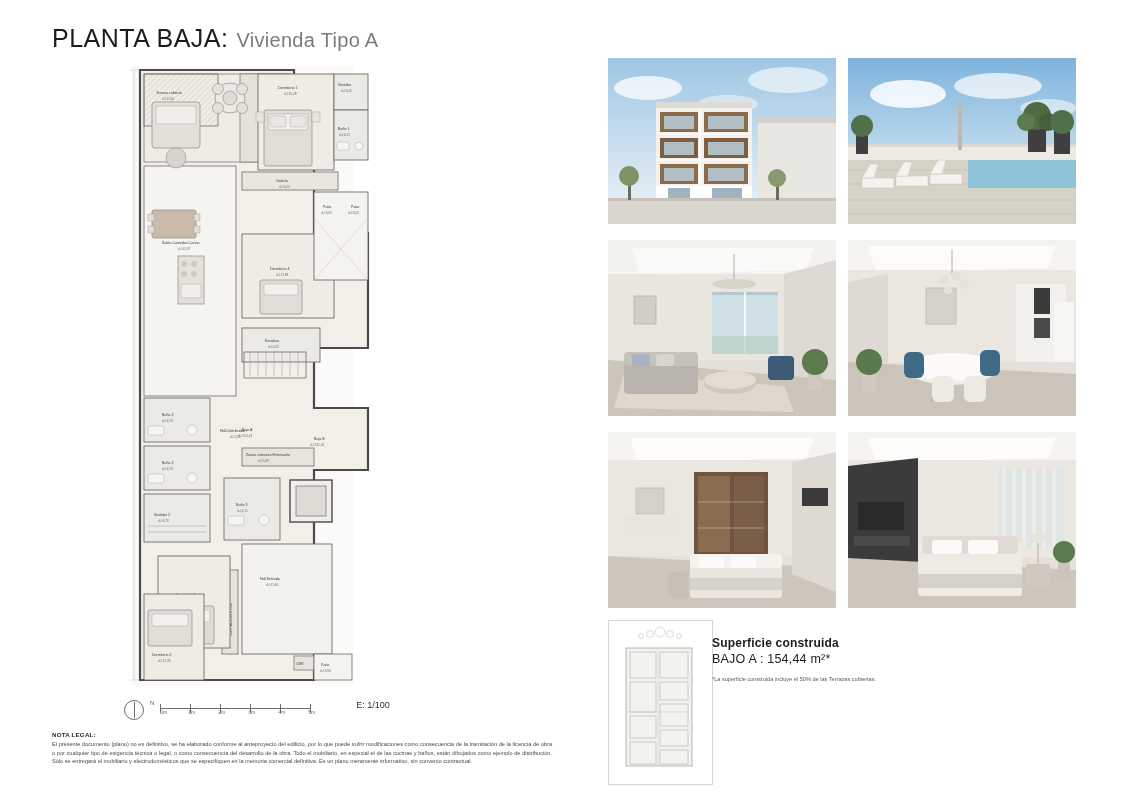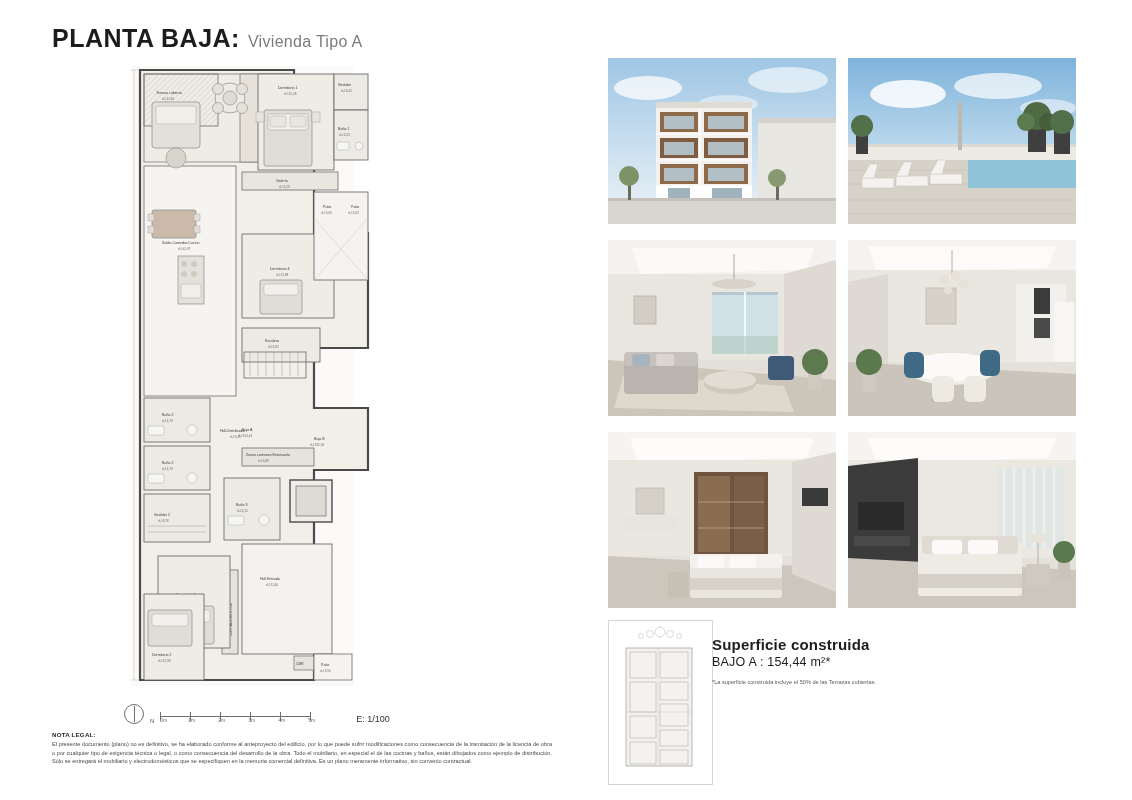--- a/index.html
+++ b/index.html
@@ -22,26 +22,26 @@
   #header {
     position: absolute;
     left: 52px;
     top: 24px;
     display: flex;
     align-items: baseline;
     gap: 8px;
   }
   #title-main {
     font-size: 25px;
-    font-weight: bold;
+    font-weight: normal;
     letter-spacing: 0.5px;
     color: #1c1c1c;
   }
   #title-sub {
-    font-size: 16px;
+    font-size: 20px;
     font-weight: normal;
     color: #7b7b7b;
     letter-spacing: 0.3px;
   }
 
   
   #plan-wrap {
     position: absolute;
     left: 118px;
     top: 58px;
@@ -51,21 +51,21 @@
   #plan-svg { display: block; }
 
   
   #scale-row {
     position: absolute;
     left: 124px;
     top: 700px;
     width: 330px;
     height: 24px;
     display: flex;
-    align-items: flex-end;
+    align-items: flex-start;
     gap: 6px;
   }
   #north {
     width: 18px; height: 18px;
     border-radius: 50%;
     border: 1px solid #6d6d6d;
     position: relative;
     flex: 0 0 auto;
   }
   #north:before {
@@ -153,21 +153,21 @@
     letter-spacing: 1px;
     color: #555;
   }
   #surface-block {
     position: absolute;
     left: 712px;
     top: 636px;
     width: 220px;
   }
   #surface-line1 {
-    font-size: 15px;
+    font-size: 12px;
     font-weight: bold;
     color: #1d1d1d;
     letter-spacing: 0.2px;
   }
   #surface-line2 {
     font-size: 12.5px;
     font-weight: normal;
     color: #1d1d1d;
     letter-spacing: 0.2px;
     margin-top: 2px;

